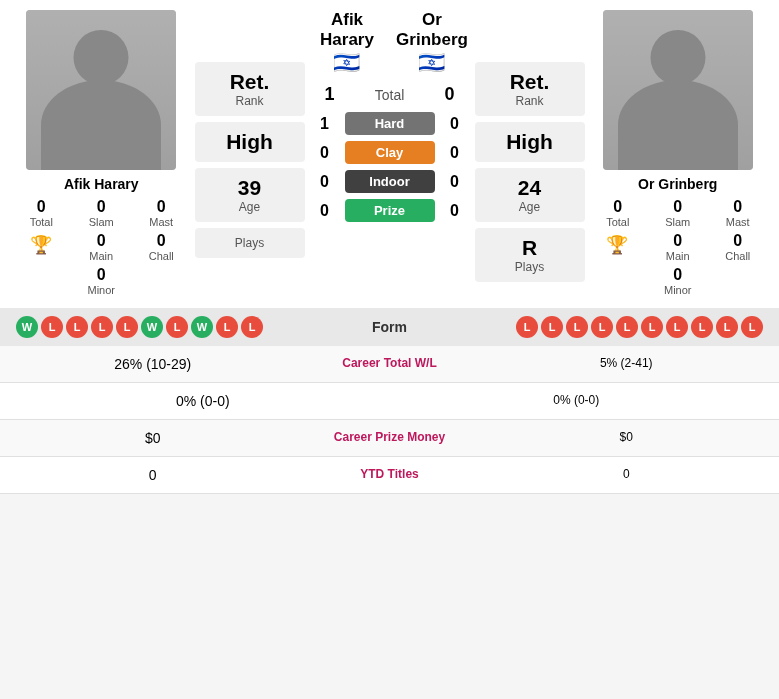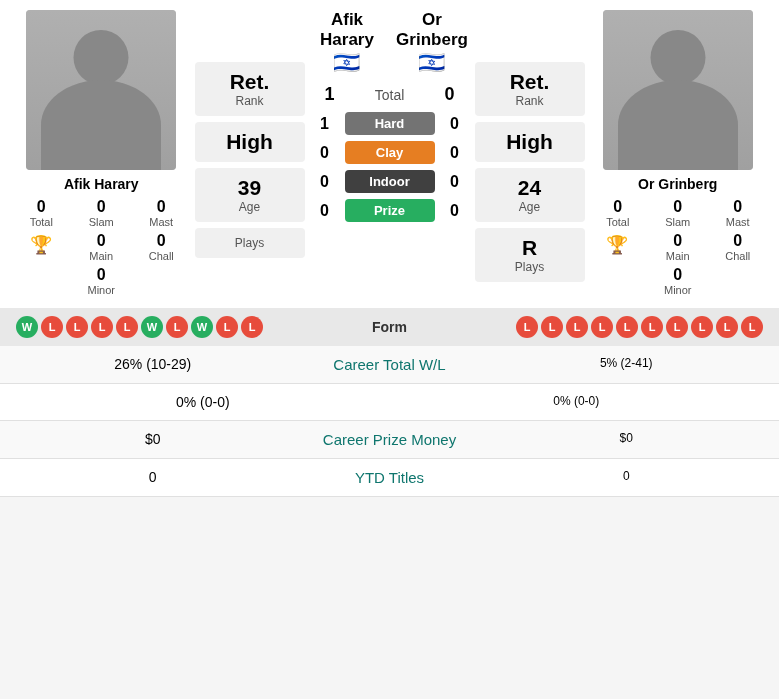--- a/index.html
+++ b/index.html
@@ -164,23 +164,23 @@
 
     .stats-left {
       flex: 1;
       text-align: center;
       font-size: 14px;
     }
 
     .stats-center {
       width: 200px;
       text-align: center;
-      font-size: 15px;
-      font-weight: normal;
-      color: #0f766e;
+      font-size: 12px;
+      font-weight: bold;
+      color: #be185d;
     }
 
     .stats-right {
       flex: 1;
       text-align: center;
       font-size: 12px;
     }
 
     
     .top-area {

